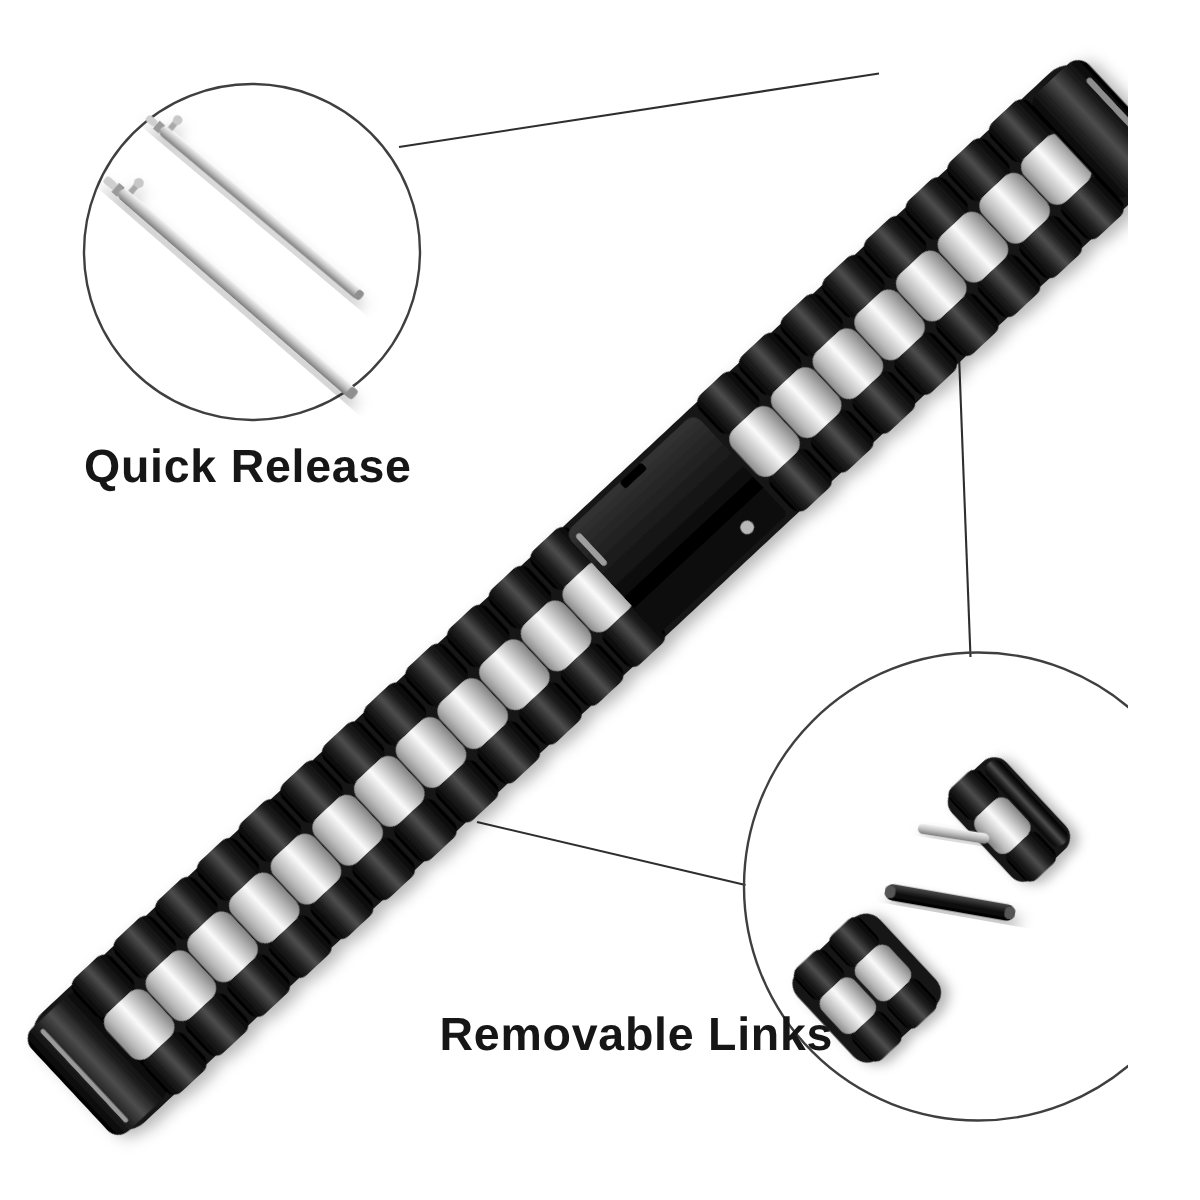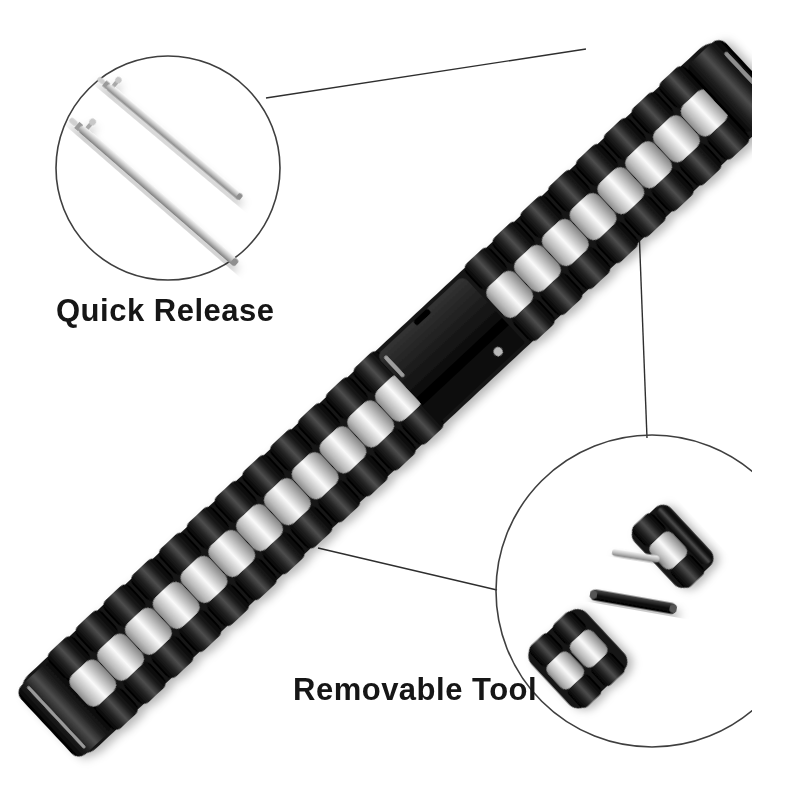--- a/index.html
+++ b/index.html
@@ -156,15 +156,15 @@
     <g transform="translate(590,594) rotate(10)" filter="url(#soft)">
       <rect x="0" y="-5.5" width="88" height="11" rx="5.5" fill="url(#gRod)"></rect>
       <rect x="0" y="-4" width="7" height="8" rx="3" fill="#555555"></rect>
       <rect x="81" y="-4" width="7" height="8" rx="3" fill="#555555"></rect>
     </g>
   </svg>
 
   <div class="label" style="left:56px; top:293px;">Quick Release</div>
 
 
-  <div class="label" style="left:293px; top:672px;">Removable Tool</div>
+  <div class="label" style="left:293px; top:672px;">Removable Links</div>
 
 </div>
 
 </body></html>

